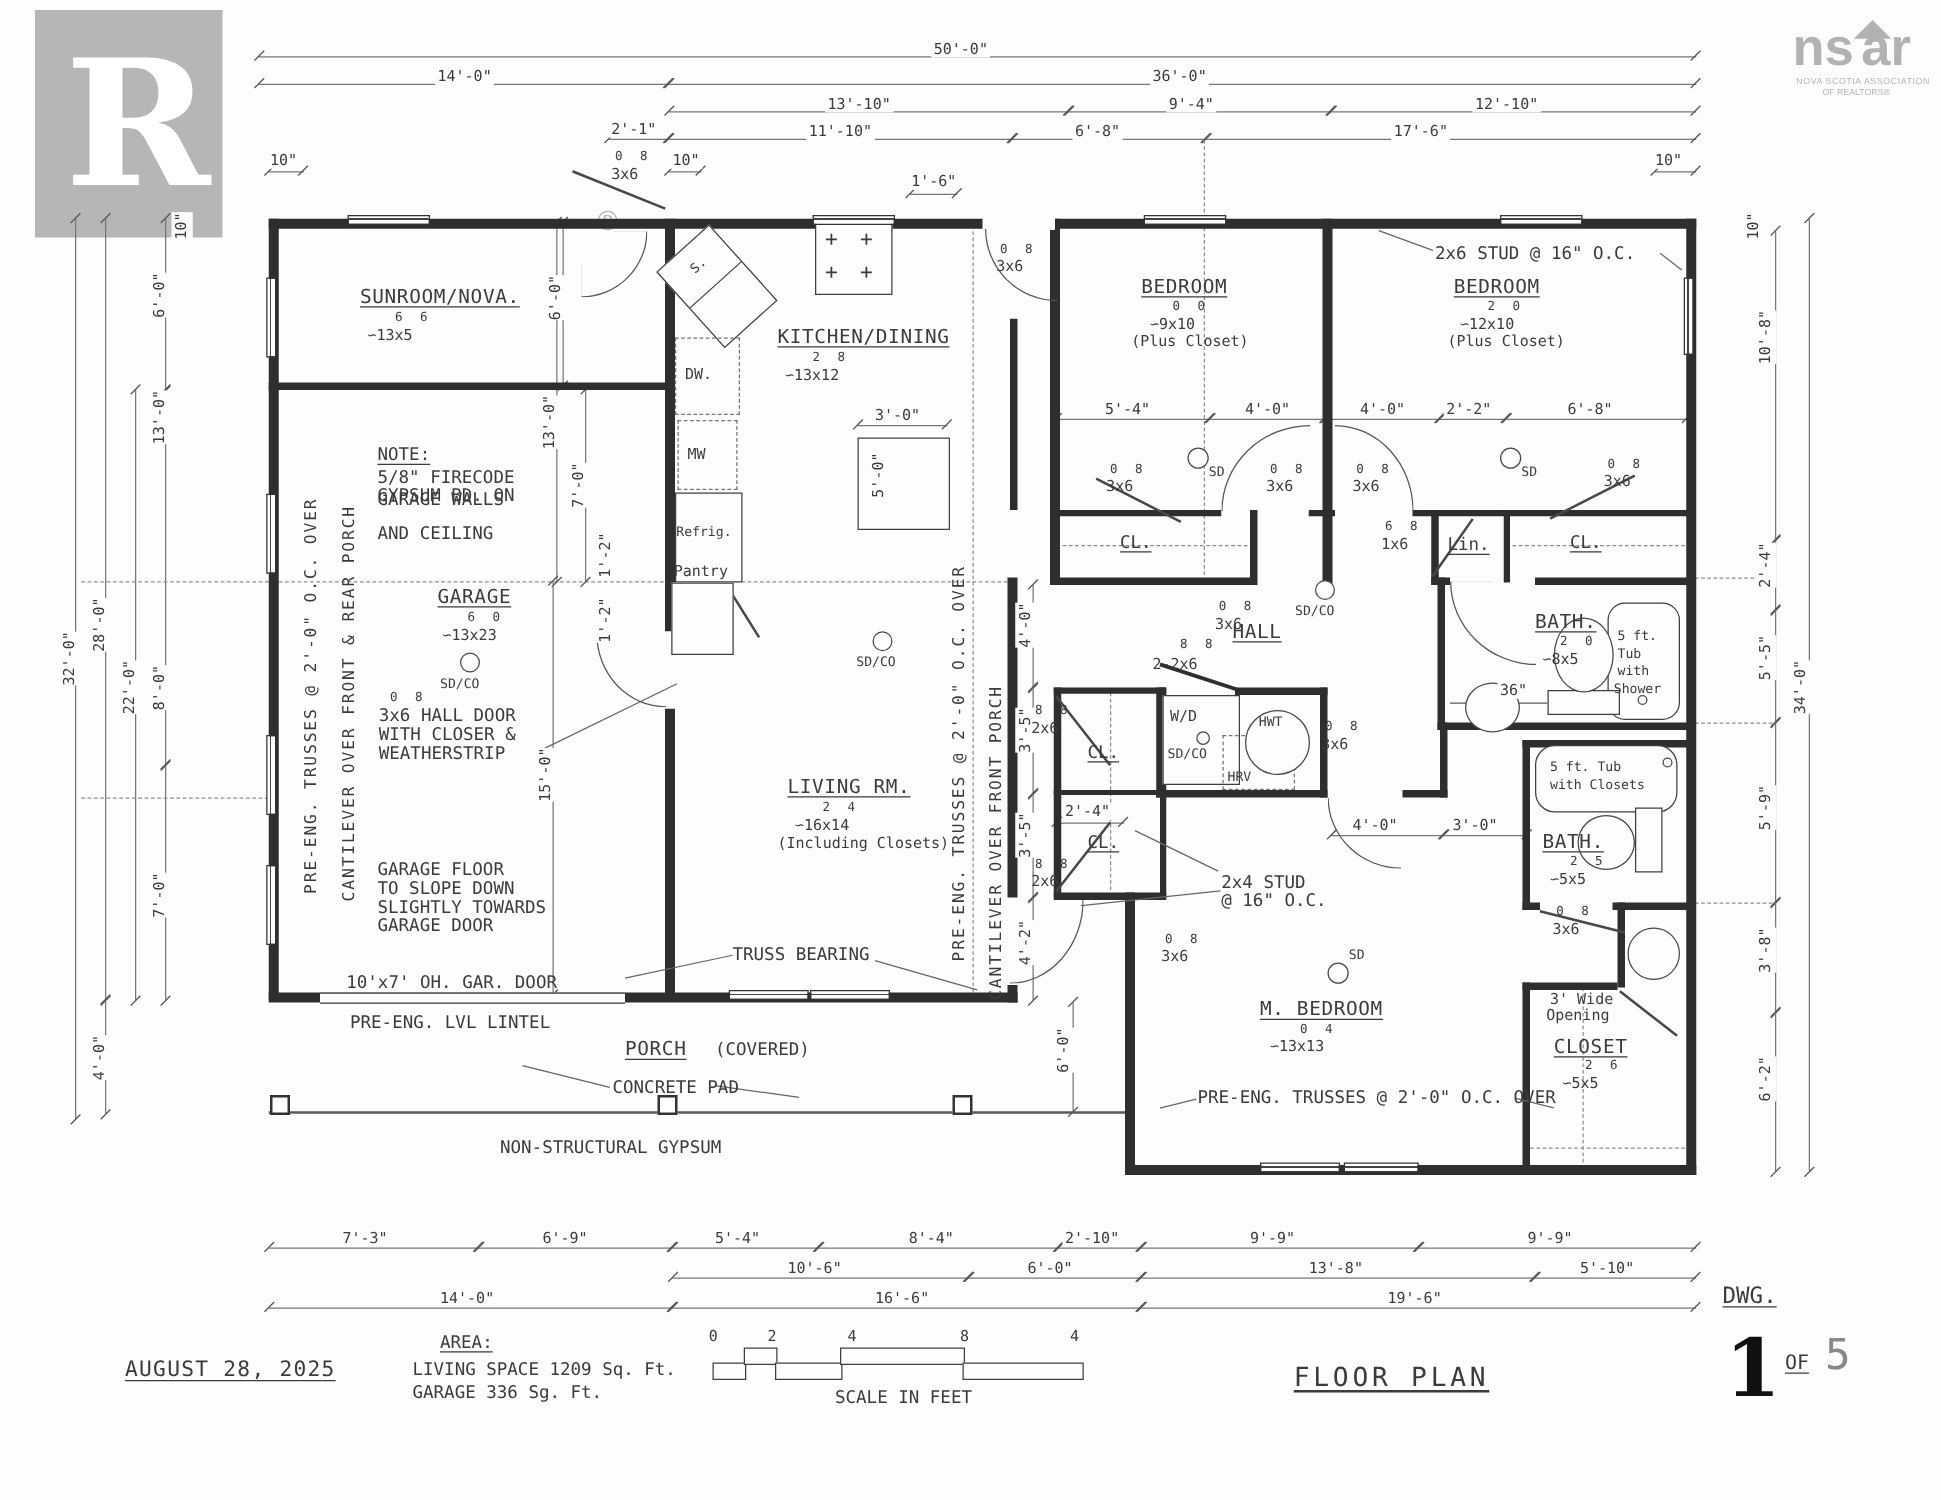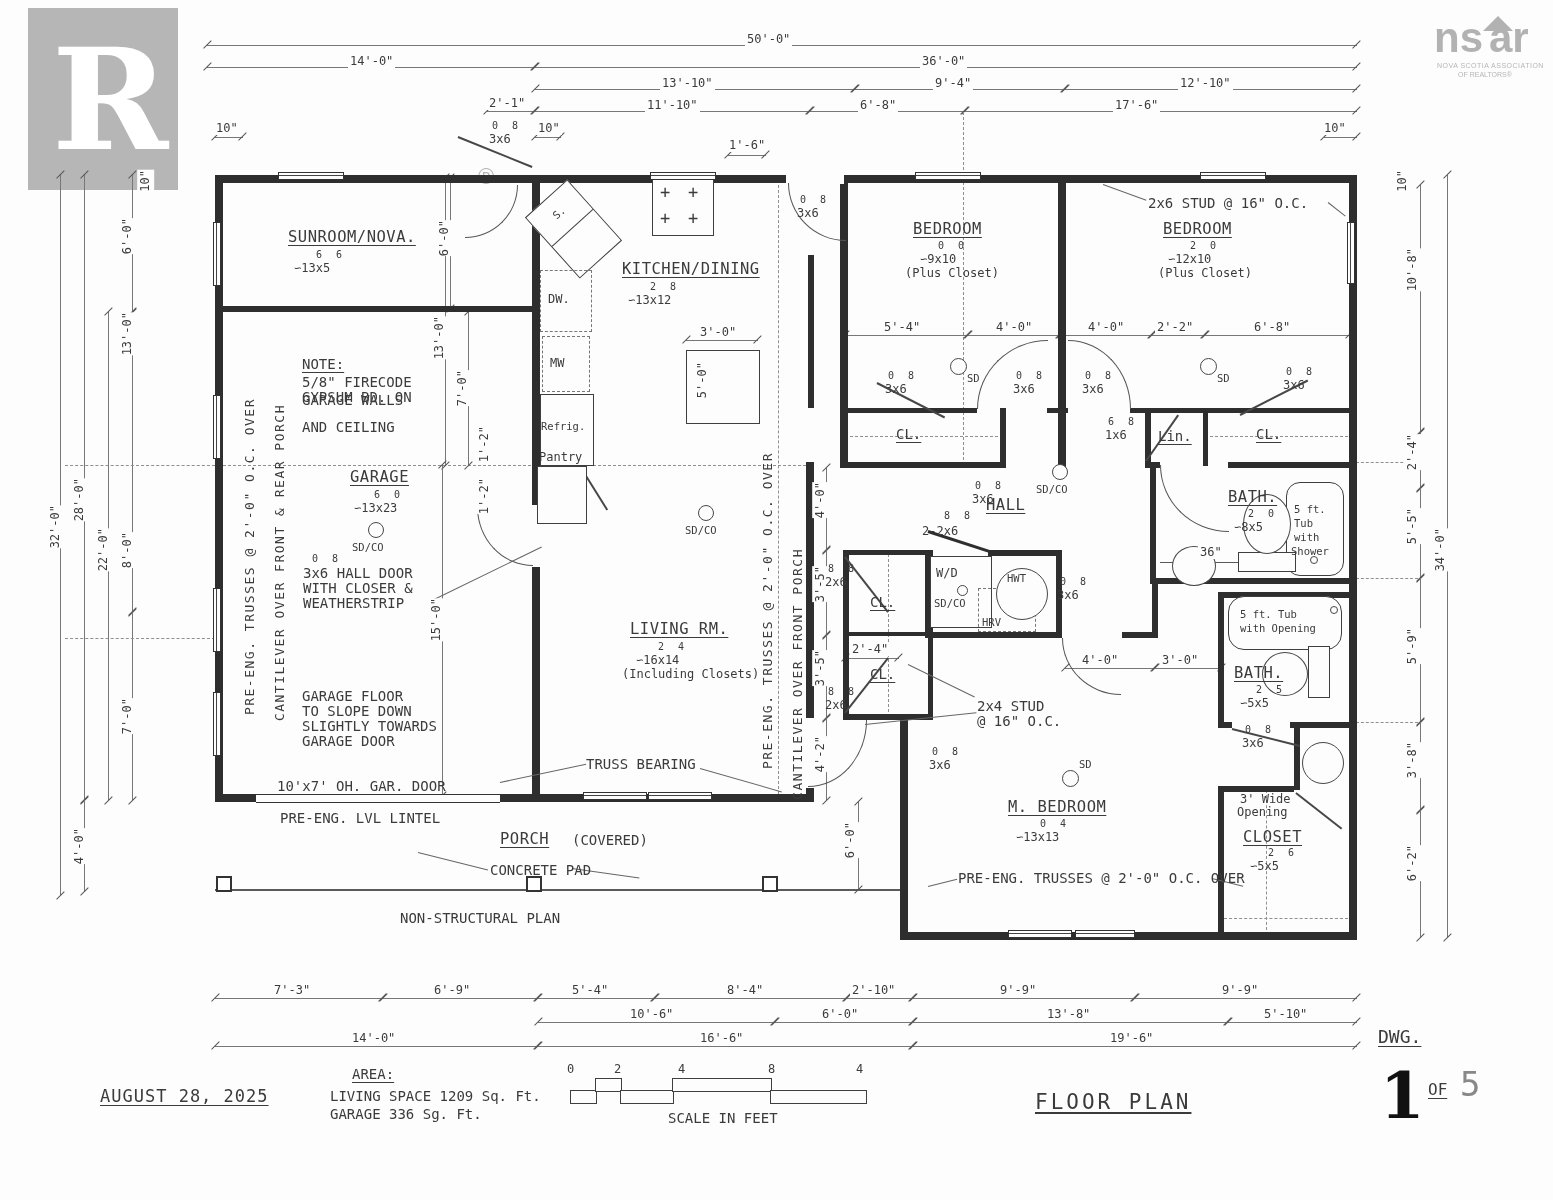--- a/index.html
+++ b/index.html
@@ -243,21 +243,21 @@
 <div class="dsv" style="left:722px;top:352px;height:68px"></div>
 
 <div class="box" style="left:1286px;top:482px;width:56px;height:92px;border-radius:14px"></div>
 <span class="t sm" style="left:1294px;top:503px">5 ft.</span>
 <span class="t sm" style="left:1294px;top:517px">Tub</span>
 <span class="t sm" style="left:1294px;top:531px">with</span>
 <span class="t sm" style="left:1291px;top:545px">Shower</span>
 <div class="circ" style="left:1310px;top:556px;width:6px;height:6px"></div>
 <div class="box" style="left:1228px;top:596px;width:112px;height:52px;border-radius:16px"></div>
 <span class="t sm" style="left:1240px;top:608px">5 ft. Tub</span>
-<span class="t sm" style="left:1240px;top:622px">with Opening</span>
+<span class="t sm" style="left:1240px;top:622px">with Closets</span>
 <div class="circ" style="left:1330px;top:606px;width:6px;height:6px"></div>
 <div class="circ" style="left:1172px;top:546px;width:42px;height:38px"></div>
 <div class="tl" style="left:1160px;top:562px;width:78px;height:1.2px"></div>
 <div class="circ" style="left:1243px;top:494px;width:46px;height:58px"></div>
 <div class="box" style="left:1238px;top:552px;width:56px;height:18px"></div>
 <div class="circ" style="left:1262px;top:652px;width:44px;height:42px"></div>
 <div class="box" style="left:1308px;top:646px;width:20px;height:50px"></div>
 <div class="circ" style="left:1302px;top:742px;width:40px;height:40px"></div>
 
 <div class="box" style="left:930px;top:556px;width:60px;height:70px;border-width:1.2px"></div>
@@ -438,21 +438,21 @@
 <span class="t md" style="left:586px;top:756px">TRUSS BEARING</span>
 <div class="ldr" style="left:500px;top:782px;width:88px;transform:rotate(-12deg)"></div>
 <div class="ldr" style="left:700px;top:768px;width:85px;transform:rotate(16deg)"></div>
 <span class="t vt" style="left:242px;top:398px;font-size:13px;letter-spacing:1.5px">PRE-ENG. TRUSSES @ 2'-0" O.C. OVER</span>
 <span class="t vt" style="left:272px;top:404px;font-size:13px;letter-spacing:1.5px">CANTILEVER OVER FRONT &amp; REAR PORCH</span>
 <span class="t vt" style="left:760px;top:452px;font-size:13px;letter-spacing:1.5px">PRE-ENG. TRUSSES @ 2'-0" O.C. OVER</span>
 <span class="t vt" style="left:790px;top:548px;font-size:13px;letter-spacing:1.5px">CANTILEVER OVER FRONT PORCH</span>
 <span class="t md" style="left:958px;top:870px">PRE-ENG. TRUSSES @ 2'-0" O.C. OVER</span>
 <div class="ldr" style="left:928px;top:886px;width:30px;transform:rotate(-14deg)"></div>
 <div class="ldr" style="left:1212px;top:878px;width:32px;transform:rotate(14deg)"></div>
-<span class="t md" style="left:400px;top:910px">NON-STRUCTURAL PLAN</span>
+<span class="t md" style="left:400px;top:910px">NON-STRUCTURAL GYPSUM</span>
 <span class="t md" style="left:490px;top:862px">CONCRETE PAD</span>
 <div class="ldr" style="left:418px;top:852px;width:72px;transform:rotate(14deg)"></div>
 <div class="ldr" style="left:572px;top:868px;width:68px;transform:rotate(8deg)"></div>
 <span class="t" style="left:1240px;top:792px">3' Wide</span>
 <span class="t" style="left:1237px;top:805px">Opening</span>
 
 <span class="t u" style="left:100px;top:1086px;font-size:17px;letter-spacing:1px">AUGUST 28, 2025</span>
 <span class="t u md" style="left:352px;top:1066px">AREA:</span>
 <span class="t md" style="left:330px;top:1088px">LIVING SPACE 1209 Sq. Ft.</span>
 <span class="t md" style="left:330px;top:1106px">GARAGE 336 Sg. Ft.</span>

